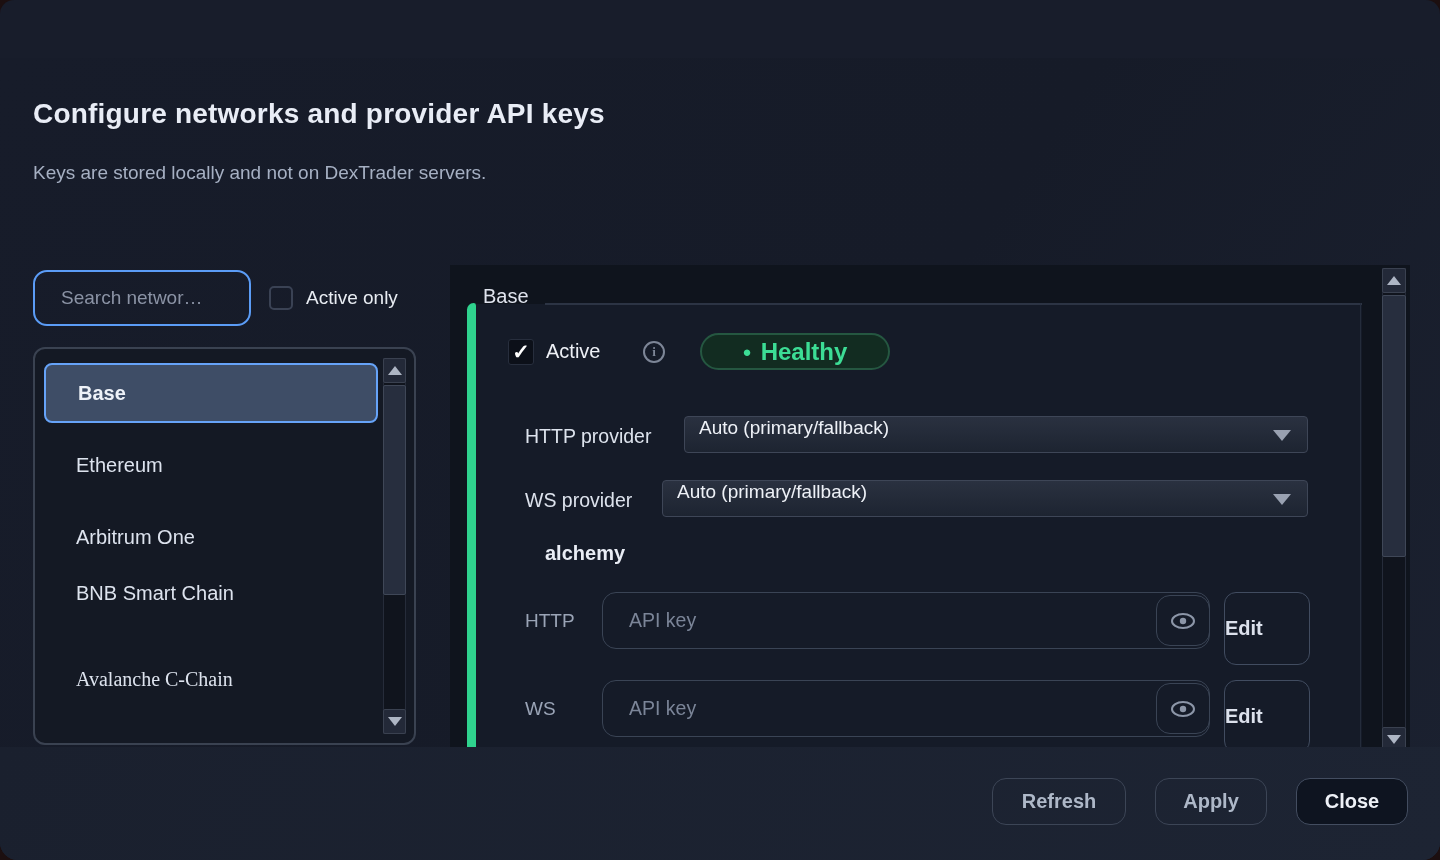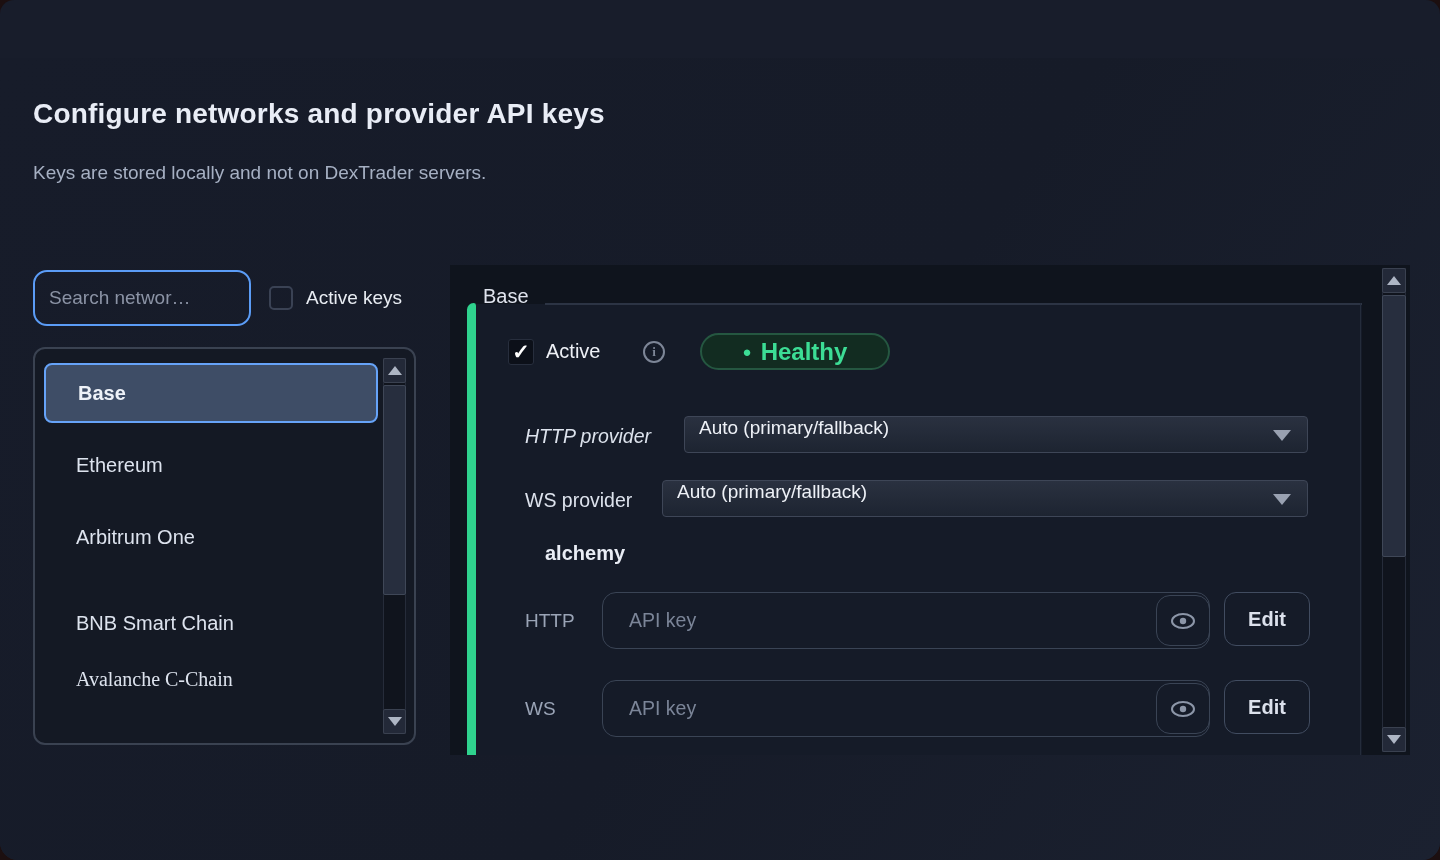--- a/index.html
+++ b/index.html
@@ -36,21 +36,21 @@
   }
   .page-subtitle {
     position: absolute; left: 33px; top: 104px;
     font-size: 19px; color: #a6b0c3;
   }
 
   
   .search-box {
     position: absolute; left: 33px; top: 212px; width: 218px; height: 56px;
     border: 2px solid #5b9cf6; border-radius: 14px; background: transparent;
-    color: #e8ecf4; font-size: 19px; padding: 0 14px 0 14px;
+    color: #e8ecf4; font-size: 19px; padding: 0 14px 0 26px;
     font-family: "Liberation Sans", sans-serif; outline: none;
   }
   .search-box::placeholder { color: #8b93a5; }
 
   .activeonly-box {
     position: absolute; left: 269px; top: 228px; width: 24px; height: 24px;
     border: 2px solid #3a4254; border-radius: 5px; background: transparent;
   }
   .activeonly-label {
     position: absolute; left: 306px; top: 229px; font-size: 19px; color: #e8ecf2;
@@ -151,23 +151,23 @@
     color: #e8ecf4; font-size: 19.5px; padding: 0 64px 0 26px;
     font-family: "Liberation Sans", sans-serif; outline: none;
   }
   .keyinput::placeholder { color: #7b8598; }
   .eyebtn {
     position: absolute; left: 706px; width: 54px; height: 51px;
     border: 1.5px solid #3a4455; border-radius: 14px; background: transparent;
     display: flex; align-items: center; justify-content: center;
   }
   .editbtn {
-    position: absolute; left: 774px; width: 86px; height: 54px;
+    position: absolute; left: 774px; width: 86px; height: 73px;
     border: 1.5px solid #414c60; border-radius: 12px; background: transparent;
-    display: flex; align-items: center; justify-content: center;
+    display: flex; align-items: center; 
     font-size: 20px; font-weight: bold; color: #dce1ec;
   }
 
   
   .footer {
     position: absolute; left: 0; top: 689px; width: 1440px; height: 113px;
     background: linear-gradient(115deg, #1a202e, #1d2433);
   }
   .btn {
     position: absolute; top: 31px; height: 47px;
@@ -186,33 +186,33 @@
 <div class="window">
 
 
   <div class="body">
 
     <div class="page-title">Configure networks and provider API keys</div>
     <div class="page-subtitle">Keys are stored locally and not on DexTrader servers.</div>
 
     <input class="search-box" type="text" placeholder="Search networ…" style="">
     <div class="activeonly-box"></div>
-    <div class="activeonly-label">Active keys</div>
+    <div class="activeonly-label">Active only</div>
 
     <div class="listbox">
       <div class="net-item selected" style="top:14px;">
         <span>Base</span>
       </div>
       <div class="net-item" style="top:86px;">
         <span>Ethereum</span>
       </div>
       <div class="net-item" style="top:158px;">
         <span>Arbitrum One</span>
       </div>
-      <div class="net-item" style="top:244px;">
+      <div class="net-item" style="top:214px;">
         <span>BNB Smart Chain</span>
       </div>
       <div class="net-item" style="top:300px;font-family:Liberation Serif, serif;">
         <span>Avalanche C-Chain</span>
       </div>
 
       <div class="sb" style="left:348px; top:9px; width:23px; height:376px;">
         <div class="sb-track" style="top:0; height:376px;"></div>
         <div class="sb-btn" style="top:0;">
             <div class="sb-tri-up"></div>
@@ -235,21 +235,21 @@
         <span>✓</span>
       </div>
       <div class="active-label">Active</div>
       <div class="info-icon">i</div>
 
       <div class="badge">
         <span class="dot">●</span>
         <span class="txt">Healthy</span>
       </div>
 
-      <div class="fieldlabel" style="left:75px; top:160px;font-style:italic;">HTTP provider</div>
+      <div class="fieldlabel" style="left:75px; top:160px;">HTTP provider</div>
       <div class="combo" style="left:234px; top:151px; width:624px;">
         <span>Auto (primary/fallback)</span>
         <span class="arrow"></span>
       </div>
 
       <div class="fieldlabel" style="left:75px; top:224px;text-align:right;">WS provider</div>
       <div class="combo" style="left:212px; top:215px; width:646px;">
         <span>Auto (primary/fallback)</span>
         <span class="arrow"></span>
       </div>
@@ -285,15 +285,26 @@
         <div class="sb-btn" style="top:0;">
             <div class="sb-tri-up"></div>
           </div>
         <div class="sb-thumb" style="top:27px; height:262px;"></div>
         <div class="sb-btn" style="top:459px;">
             <div class="sb-tri-down"></div>
           </div>
       </div>
     </div>
 
+    <div class="footer">
+      <button class="btn btn-refresh">
+        <span>Refresh</span>
+      </button>
+      <button class="btn btn-apply">
+        <span>Apply</span>
+      </button>
+      <button class="btn btn-close">
+        <span>Close</span>
+      </button>
+    </div>
 
   </div>
 </div>
 
 </body></html>

